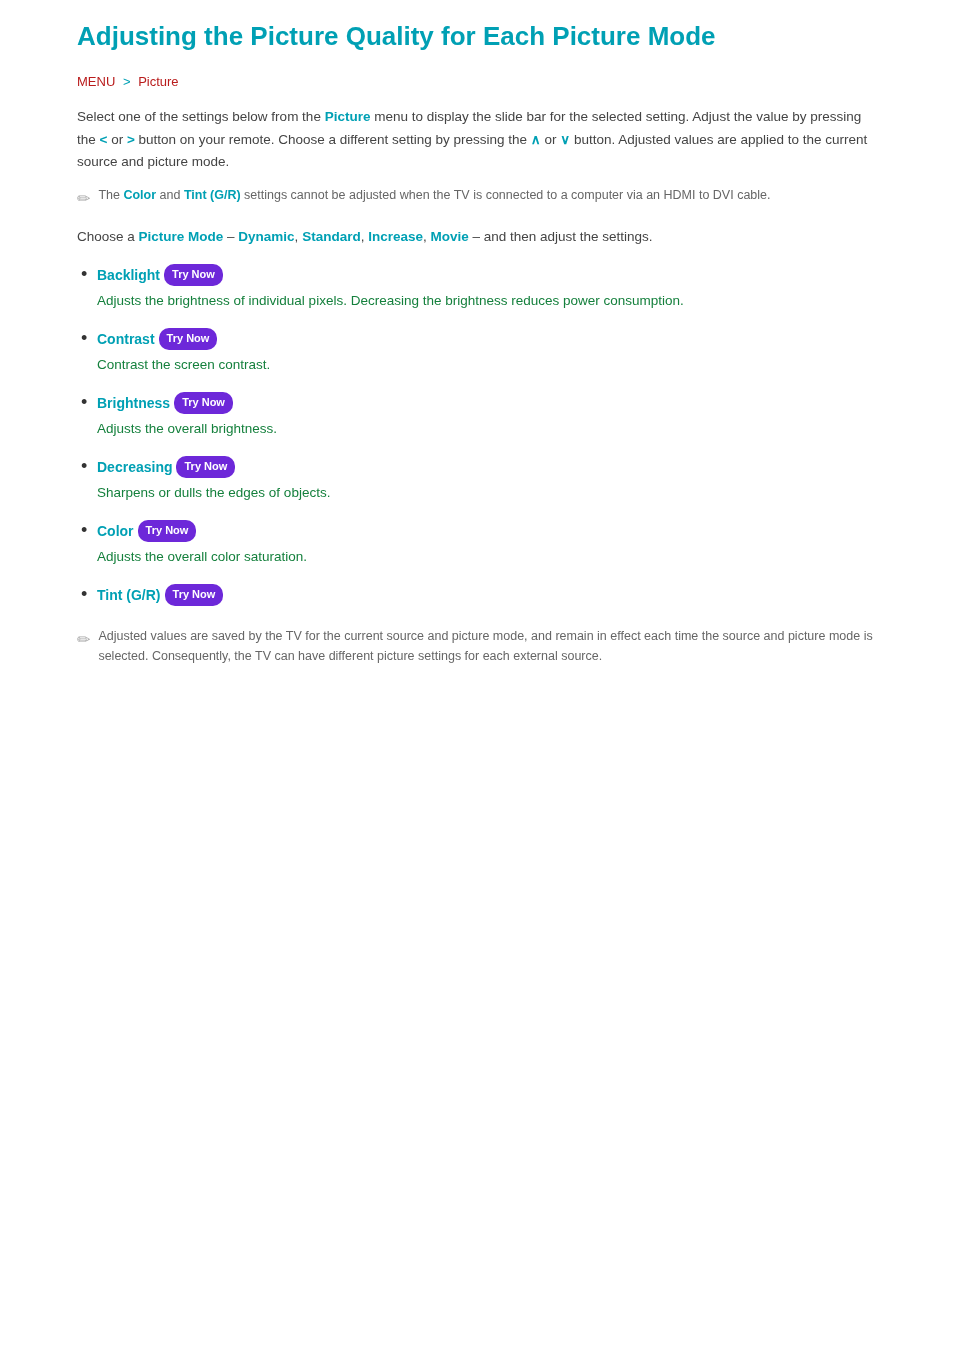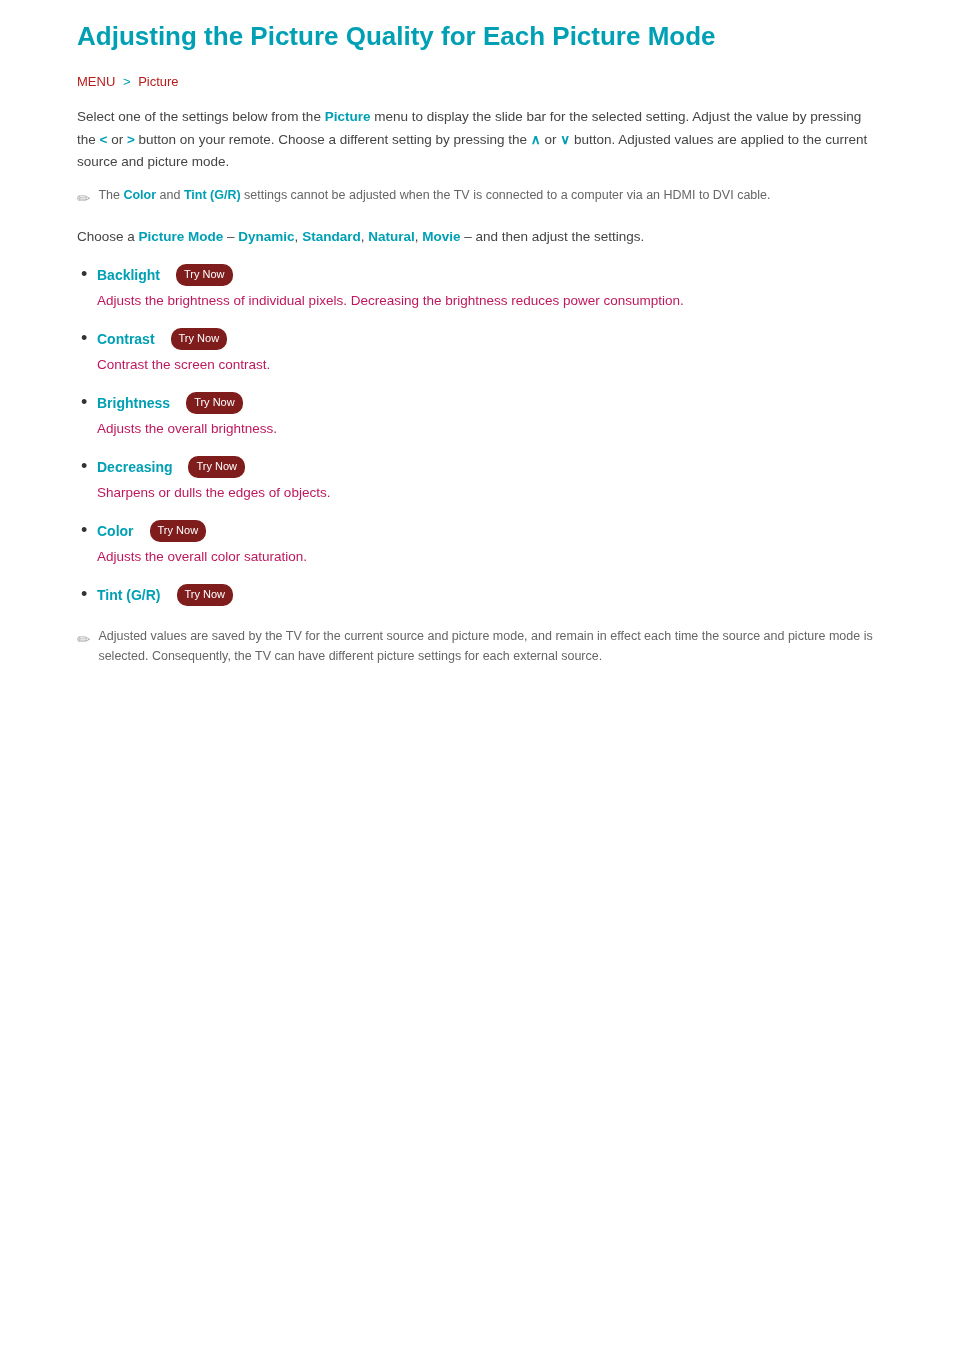--- a/index.html
+++ b/index.html
@@ -82,40 +82,40 @@
       content: "•";
       position: absolute;
       left: 4px;
       color: #333;
       font-size: 18px;
       line-height: 1.2;
     }
     .setting-header {
       display: flex;
       align-items: center;
-      gap: 16px;
+      gap: 4px;
       margin-bottom: 4px;
     }
     .setting-name {
       color: #00a0b4;
       font-weight: bold;
       font-size: 14px;
     }
     .try-now-badge {
-      background-color: #7f1d1d;
+      background-color: #6d28d9;
       color: white;
       font-size: 11px;
       padding: 2px 8px;
       border-radius: 10px;
-      font-weight: normal;
+      font-weight: bold;
       white-space: nowrap;
     }
     .setting-desc {
       font-size: 13.5px;
-      color: #be185d;
+      color: #15803d;
       line-height: 1.6;
       margin-left: 0;
     }
     .bottom-note {
       display: flex;
       align-items: flex-start;
       gap: 8px;
       margin-top: 20px;
       font-size: 12.5px;
       color: #666;
@@ -139,21 +139,21 @@
   </p>
 
   <div class="note-block">
     <span class="note-icon">✏</span>
     <span>
       The <span class="highlight-blue">Color</span> and <span class="highlight-blue">Tint (G/R)</span> settings cannot be adjusted when the TV is connected to a computer via an HDMI to DVI cable.
     </span>
   </div>
 
   <p class="choose-text">
-    Choose a <span class="highlight-blue">Picture Mode</span> – <span class="highlight-blue">Dynamic</span>, <span class="highlight-blue">Standard</span>, <span class="highlight-blue">Natural</span>, <span class="highlight-blue">Movie</span> – and then adjust the settings.
+    Choose a <span class="highlight-blue">Picture Mode</span> – <span class="highlight-blue">Dynamic</span>, <span class="highlight-blue">Standard</span>, <span class="highlight-blue">Increase</span>, <span class="highlight-blue">Movie</span> – and then adjust the settings.
   </p>
 
   <ul class="settings-list">
 
     <li>
       <div class="setting-header">
         <span class="setting-name">Backlight</span>
         <span class="try-now-badge">Try Now</span>
       </div>
       <p class="setting-desc">Adjusts the brightness of individual pixels. Decreasing the brightness reduces power consumption.</p>

